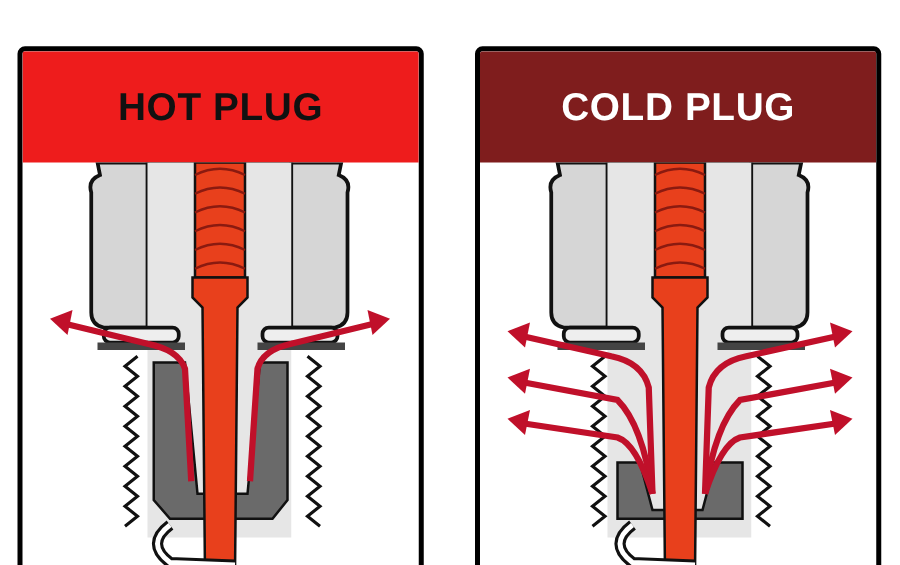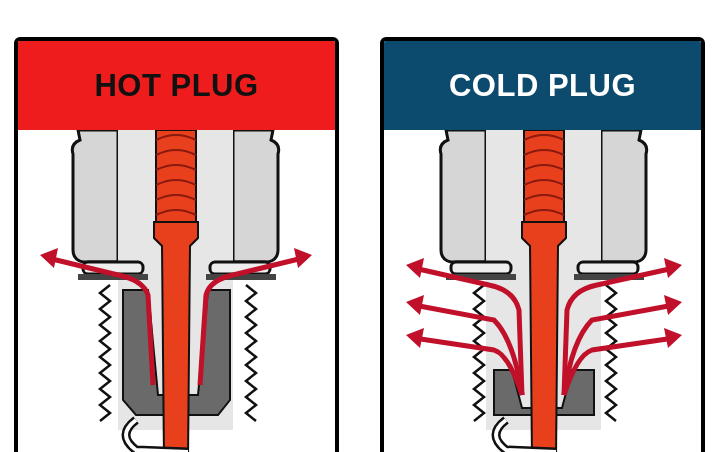--- a/index.html
+++ b/index.html
@@ -2,21 +2,21 @@
 <html><head>
 <meta charset="utf-8">
 <style>
   html, body { margin:0; padding:0; background:#ffffff; }
   body { width:720px; height:452px; position:relative; overflow:hidden; font-family:"Liberation Sans", sans-serif; }
   .panel { position:absolute; top:13px; width:325px; height:428px; border:4px solid #000; border-radius:6px; background:#fff; box-sizing:border-box; overflow:hidden;margin-top:24px; }
   .panel.hot { left:14px; }
   .panel.cold { left:380px; }
   .banner { position:absolute; left:0; top:0; right:0; height:89px; display:flex; align-items:center; justify-content:center; font-weight:bold; font-size:31px; letter-spacing:0.5px; }
   .hot .banner { background:#ee1c1c; color:#111; }
-  .cold .banner { background:#0c4a6e; color:#ffffff; }
+  .cold .banner { background:#7f1d1d; color:#ffffff; }
   svg.plug { position:absolute; left:0; top:89px; }
 </style>
 </head>
 <body>
 
 <div class="panel hot">
   <div class="banner">HOT PLUG</div>
   <svg class="plug" width="317" height="332" viewBox="0 0 317 332">
 
     <path d="M60 0 L62 10 Q52 14 55 24 L55 120 Q55 130 65 132 L250 132 Q260 130 260 120 L260 24 Q263 14 253 10 L255 0 Z" fill="#d6d6d6" stroke="#111" stroke-width="3"></path>

